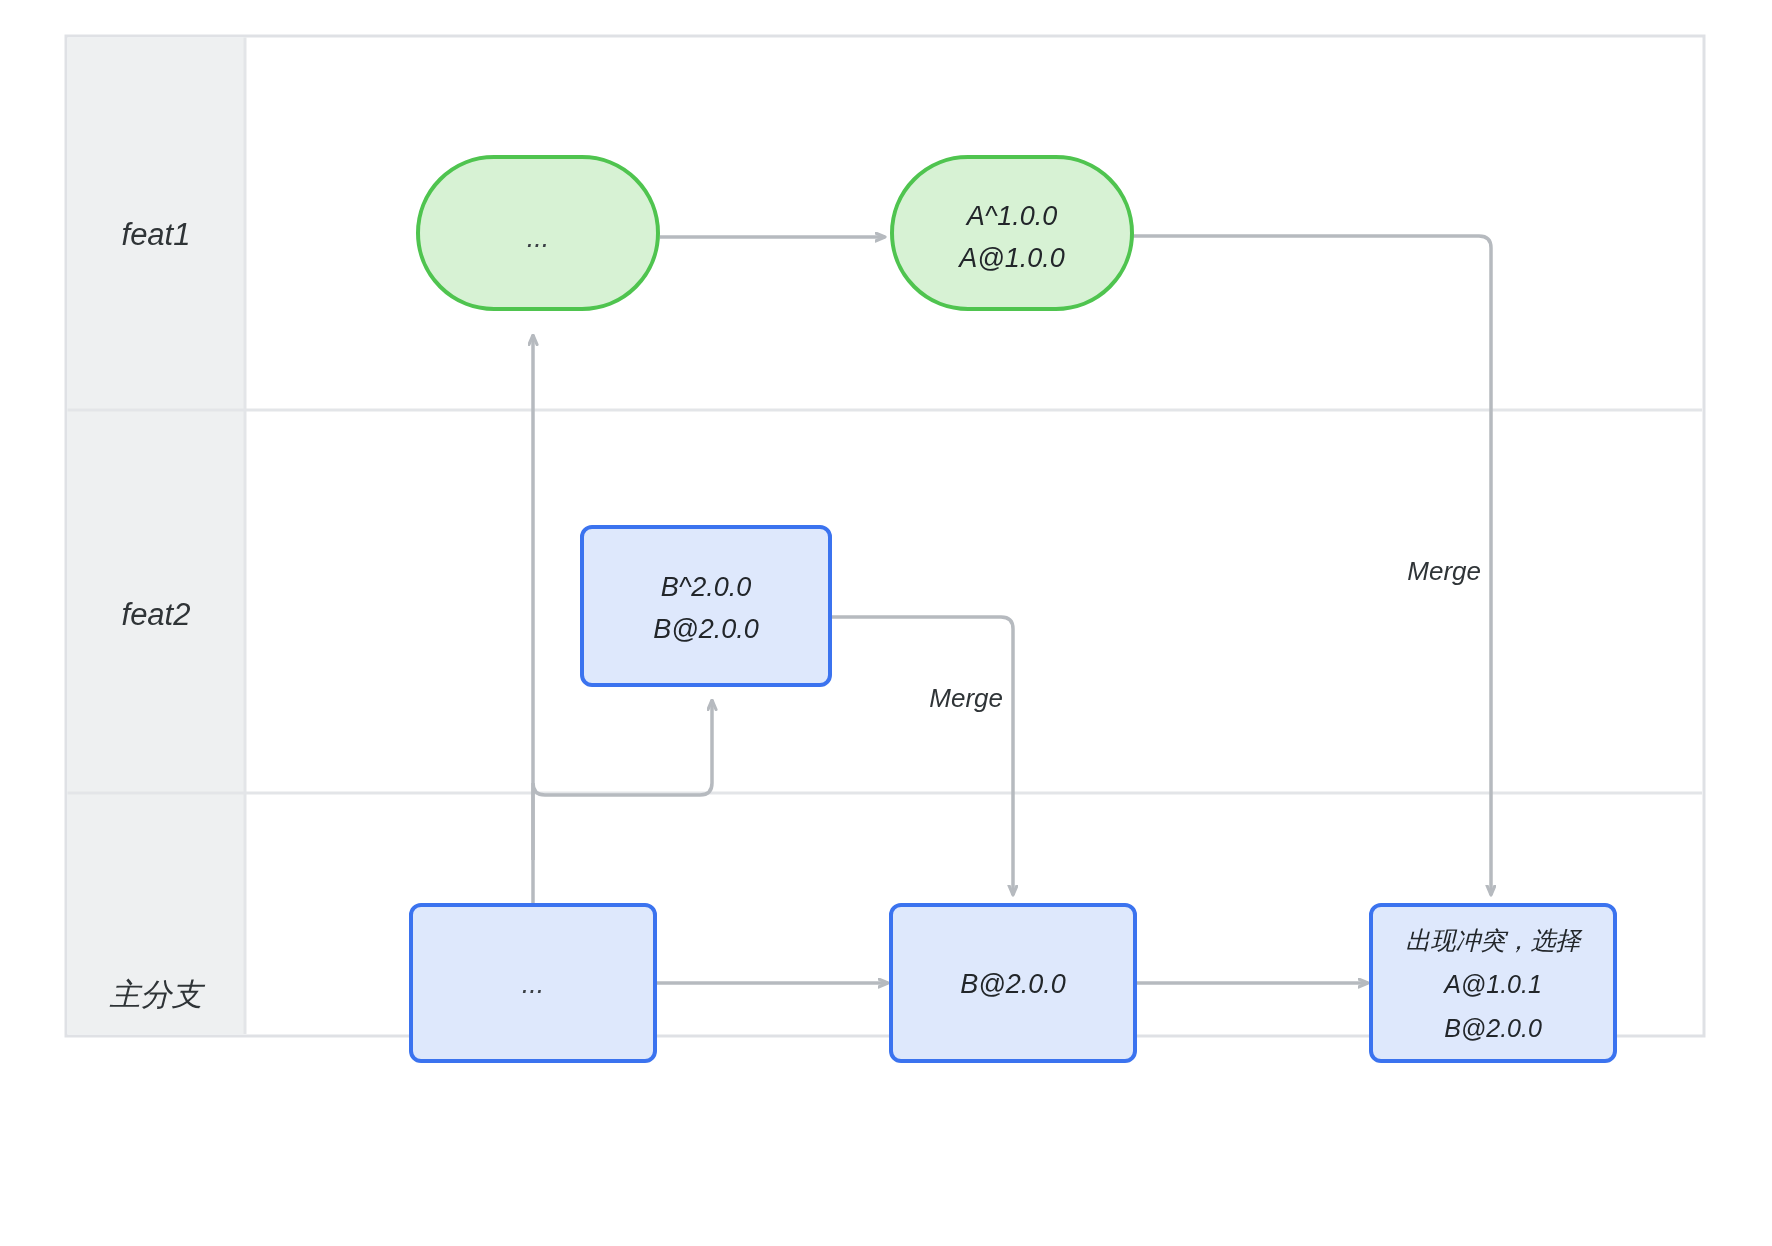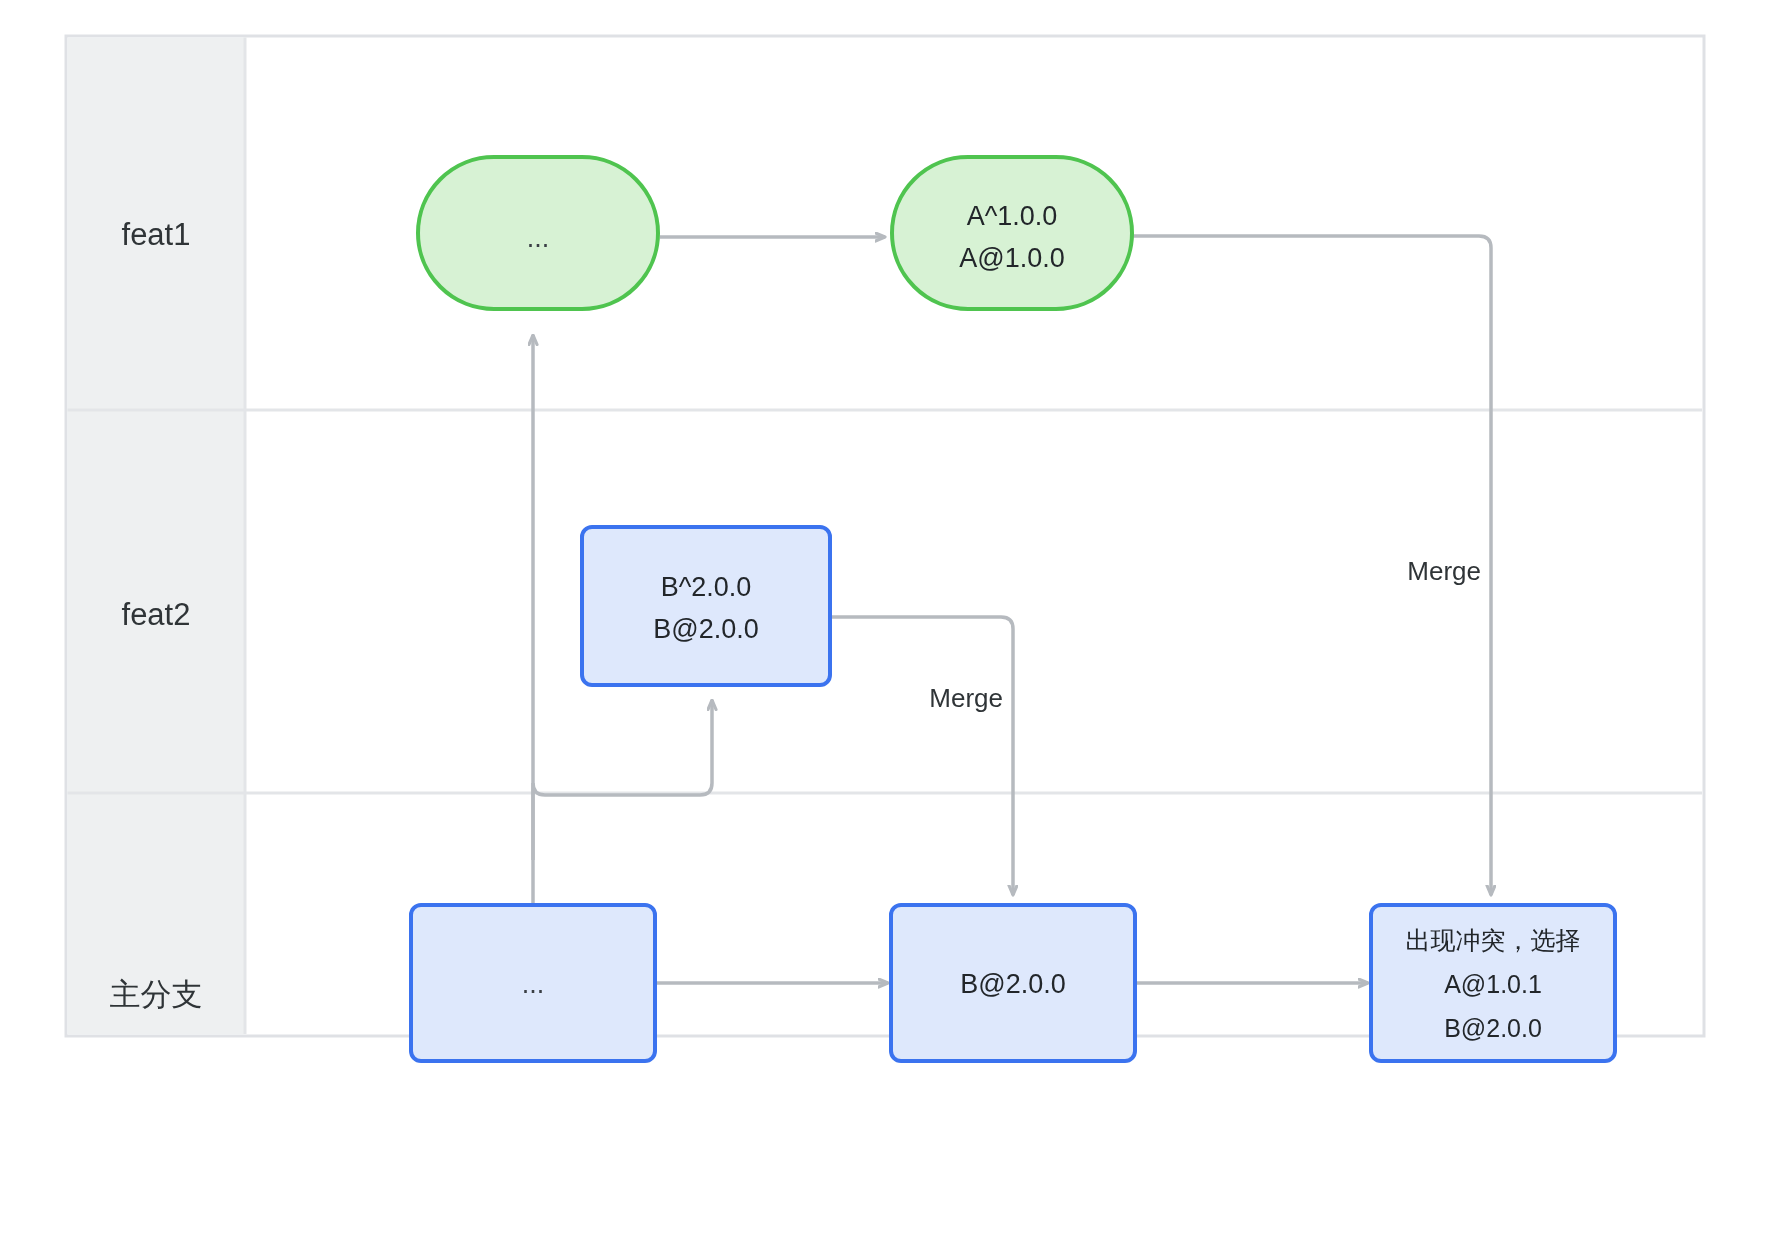--- a/index.html
+++ b/index.html
@@ -10,20 +10,21 @@
   body {
     width: 1772px;
     height: 1246px;
     font-family: "Liberation Sans", sans-serif;
     overflow: hidden;
   }
   #stage {
     position: relative;
     width: 1772px;
     height: 1056px;
+    font-style: italic;
   }
   svg#diagram {
     position: absolute;
     left: 0;
     top: 0;
     width: 1772px;
     height: 1246px;
     display: block;
   }
   .lane-label {

